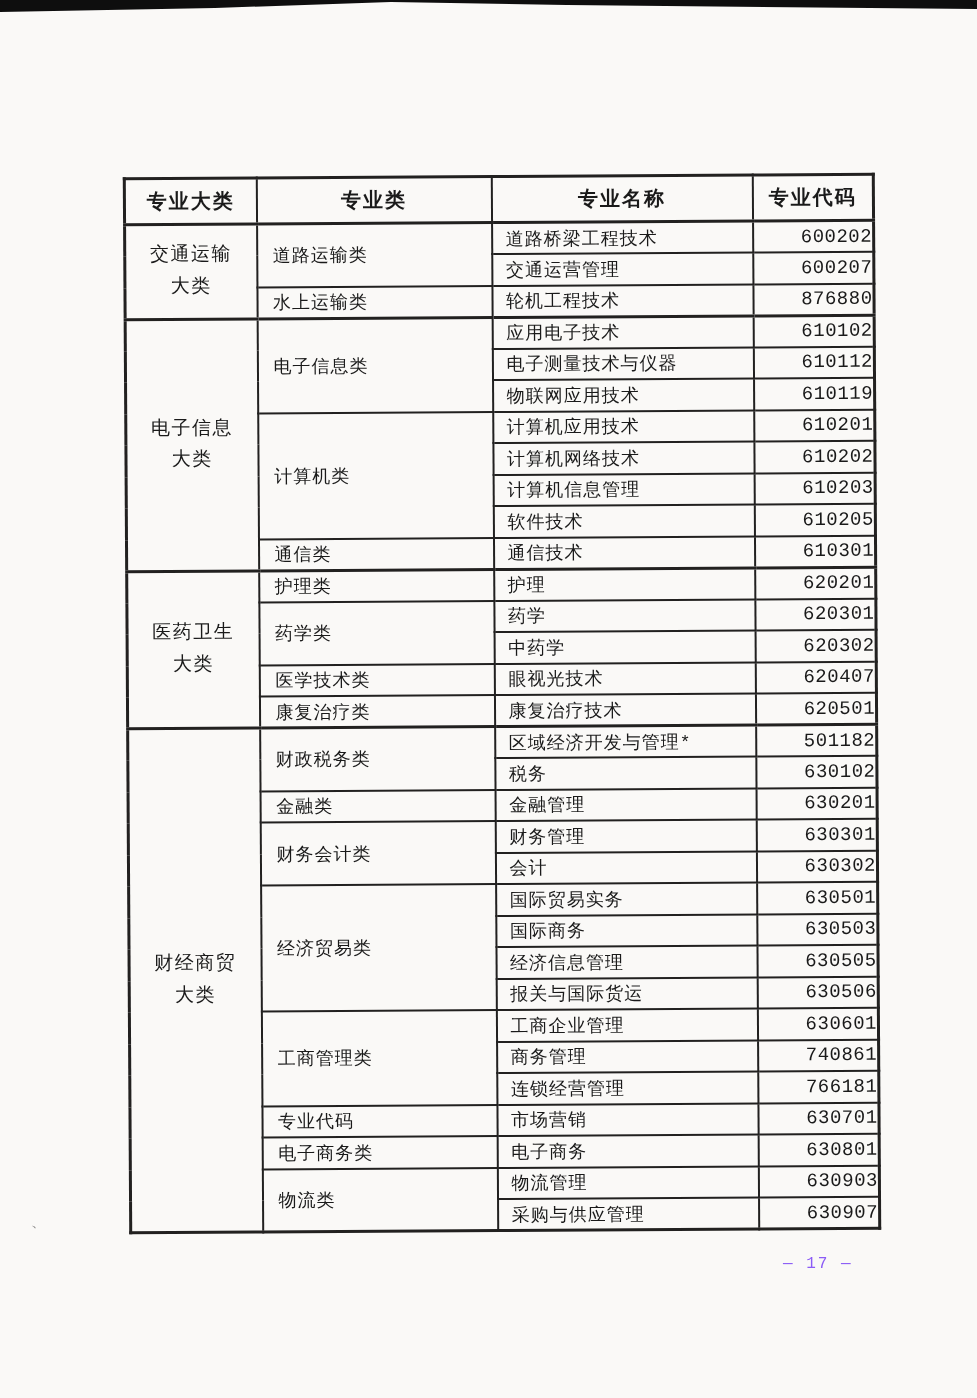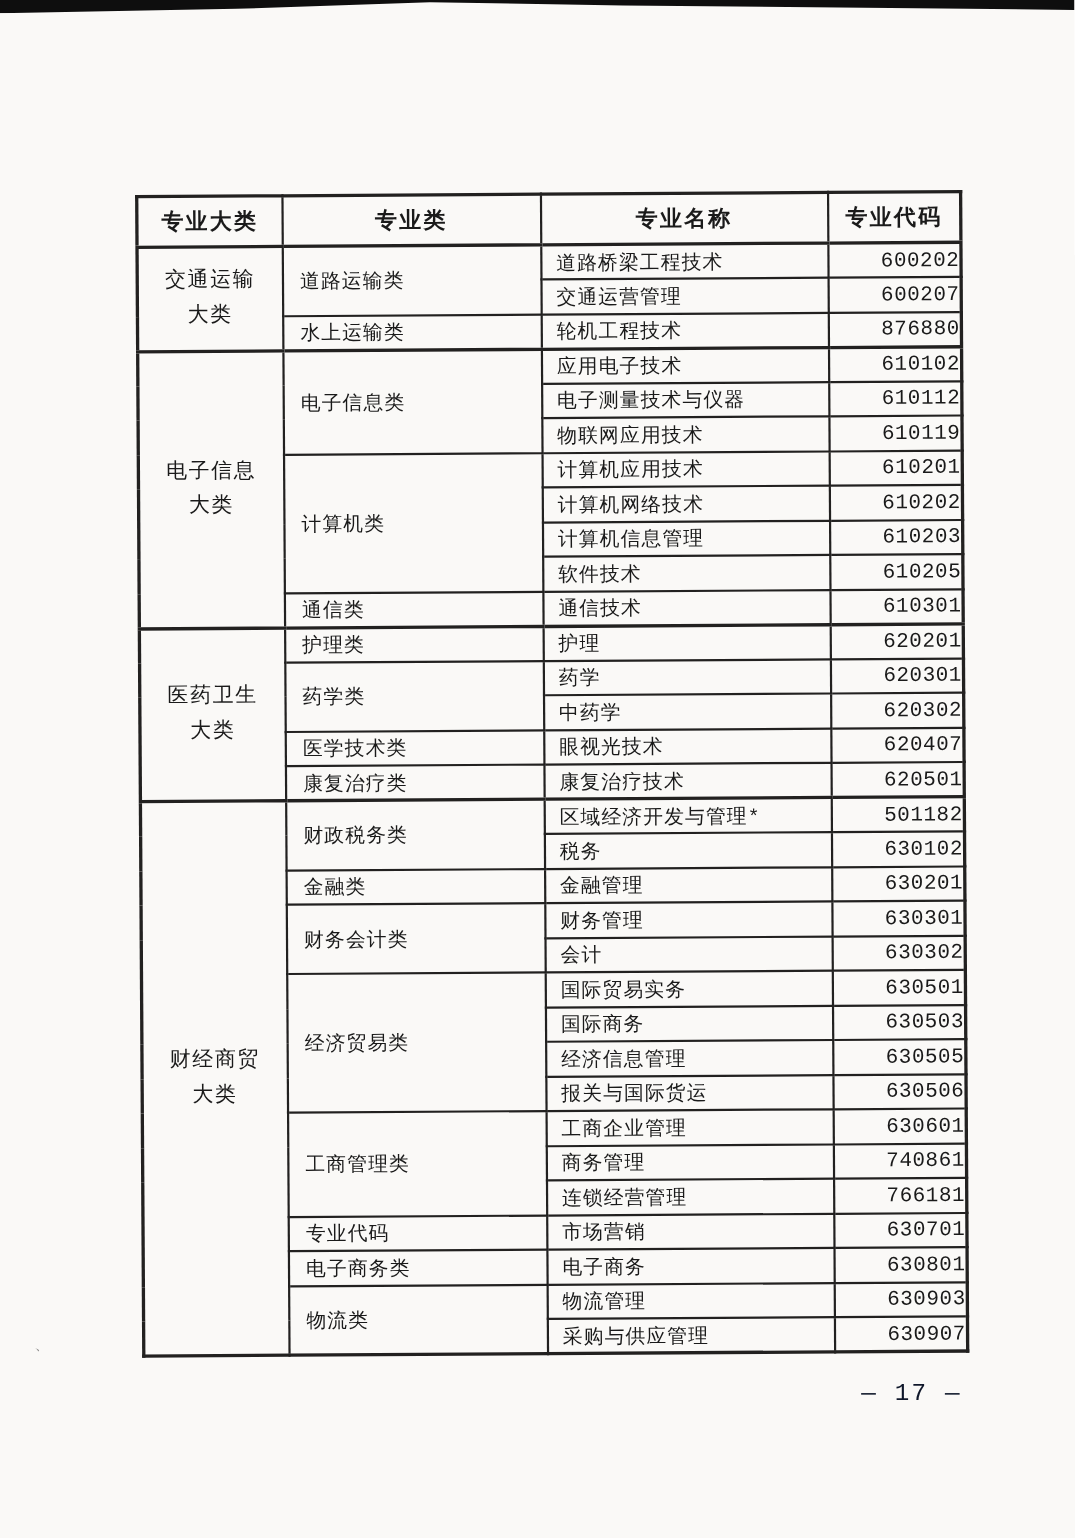--- a/index.html
+++ b/index.html
@@ -84,23 +84,23 @@
   }
   td.code-cell {
     text-align: right;
     font-size: 19px;
     letter-spacing: 0.5px;
   }
   .page-number {
     position: absolute;
     left: 783px;
     top: 1255px;
-    font-size: 22px;
+    font-size: 16px;
     letter-spacing: 2px;
-    color: #0f172a;
+    color: #8b5cf6;
     white-space: nowrap;
   }
   .artifact {
     position: absolute;
     left: 30px;
     top: 1212px;
     font-size: 15px;
     color: #3a3a3a;
     opacity: 0.55;
     transform: rotate(-10deg);

